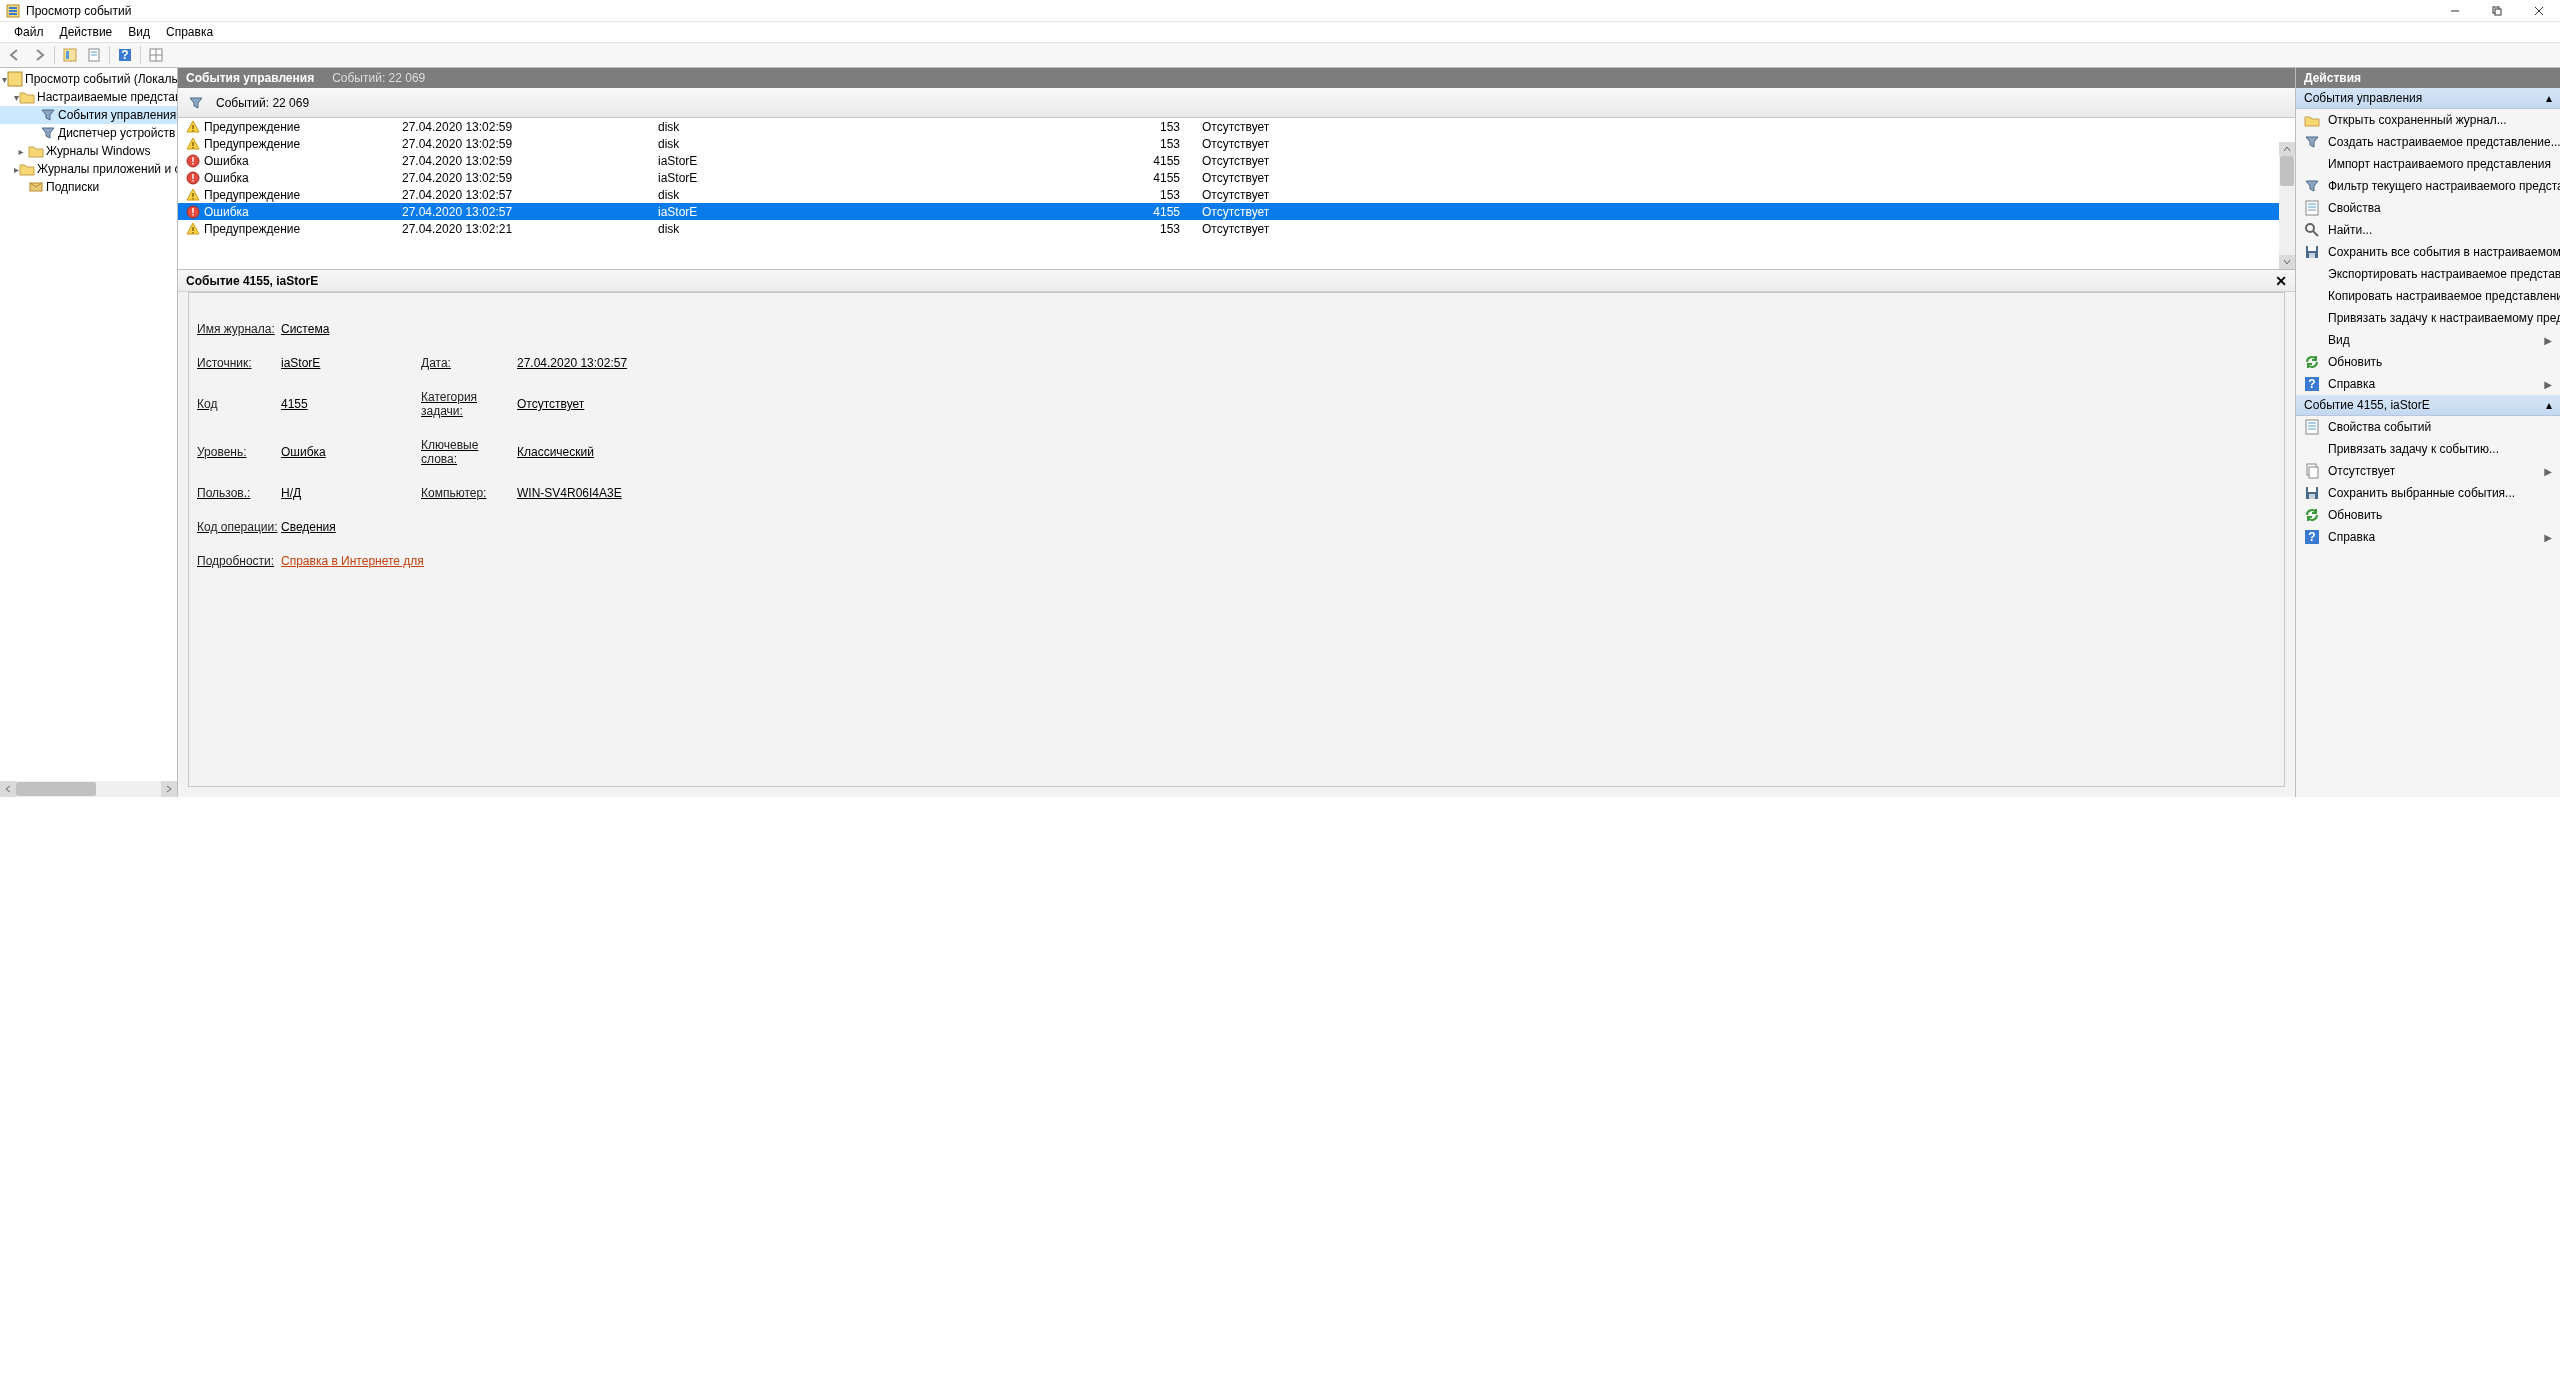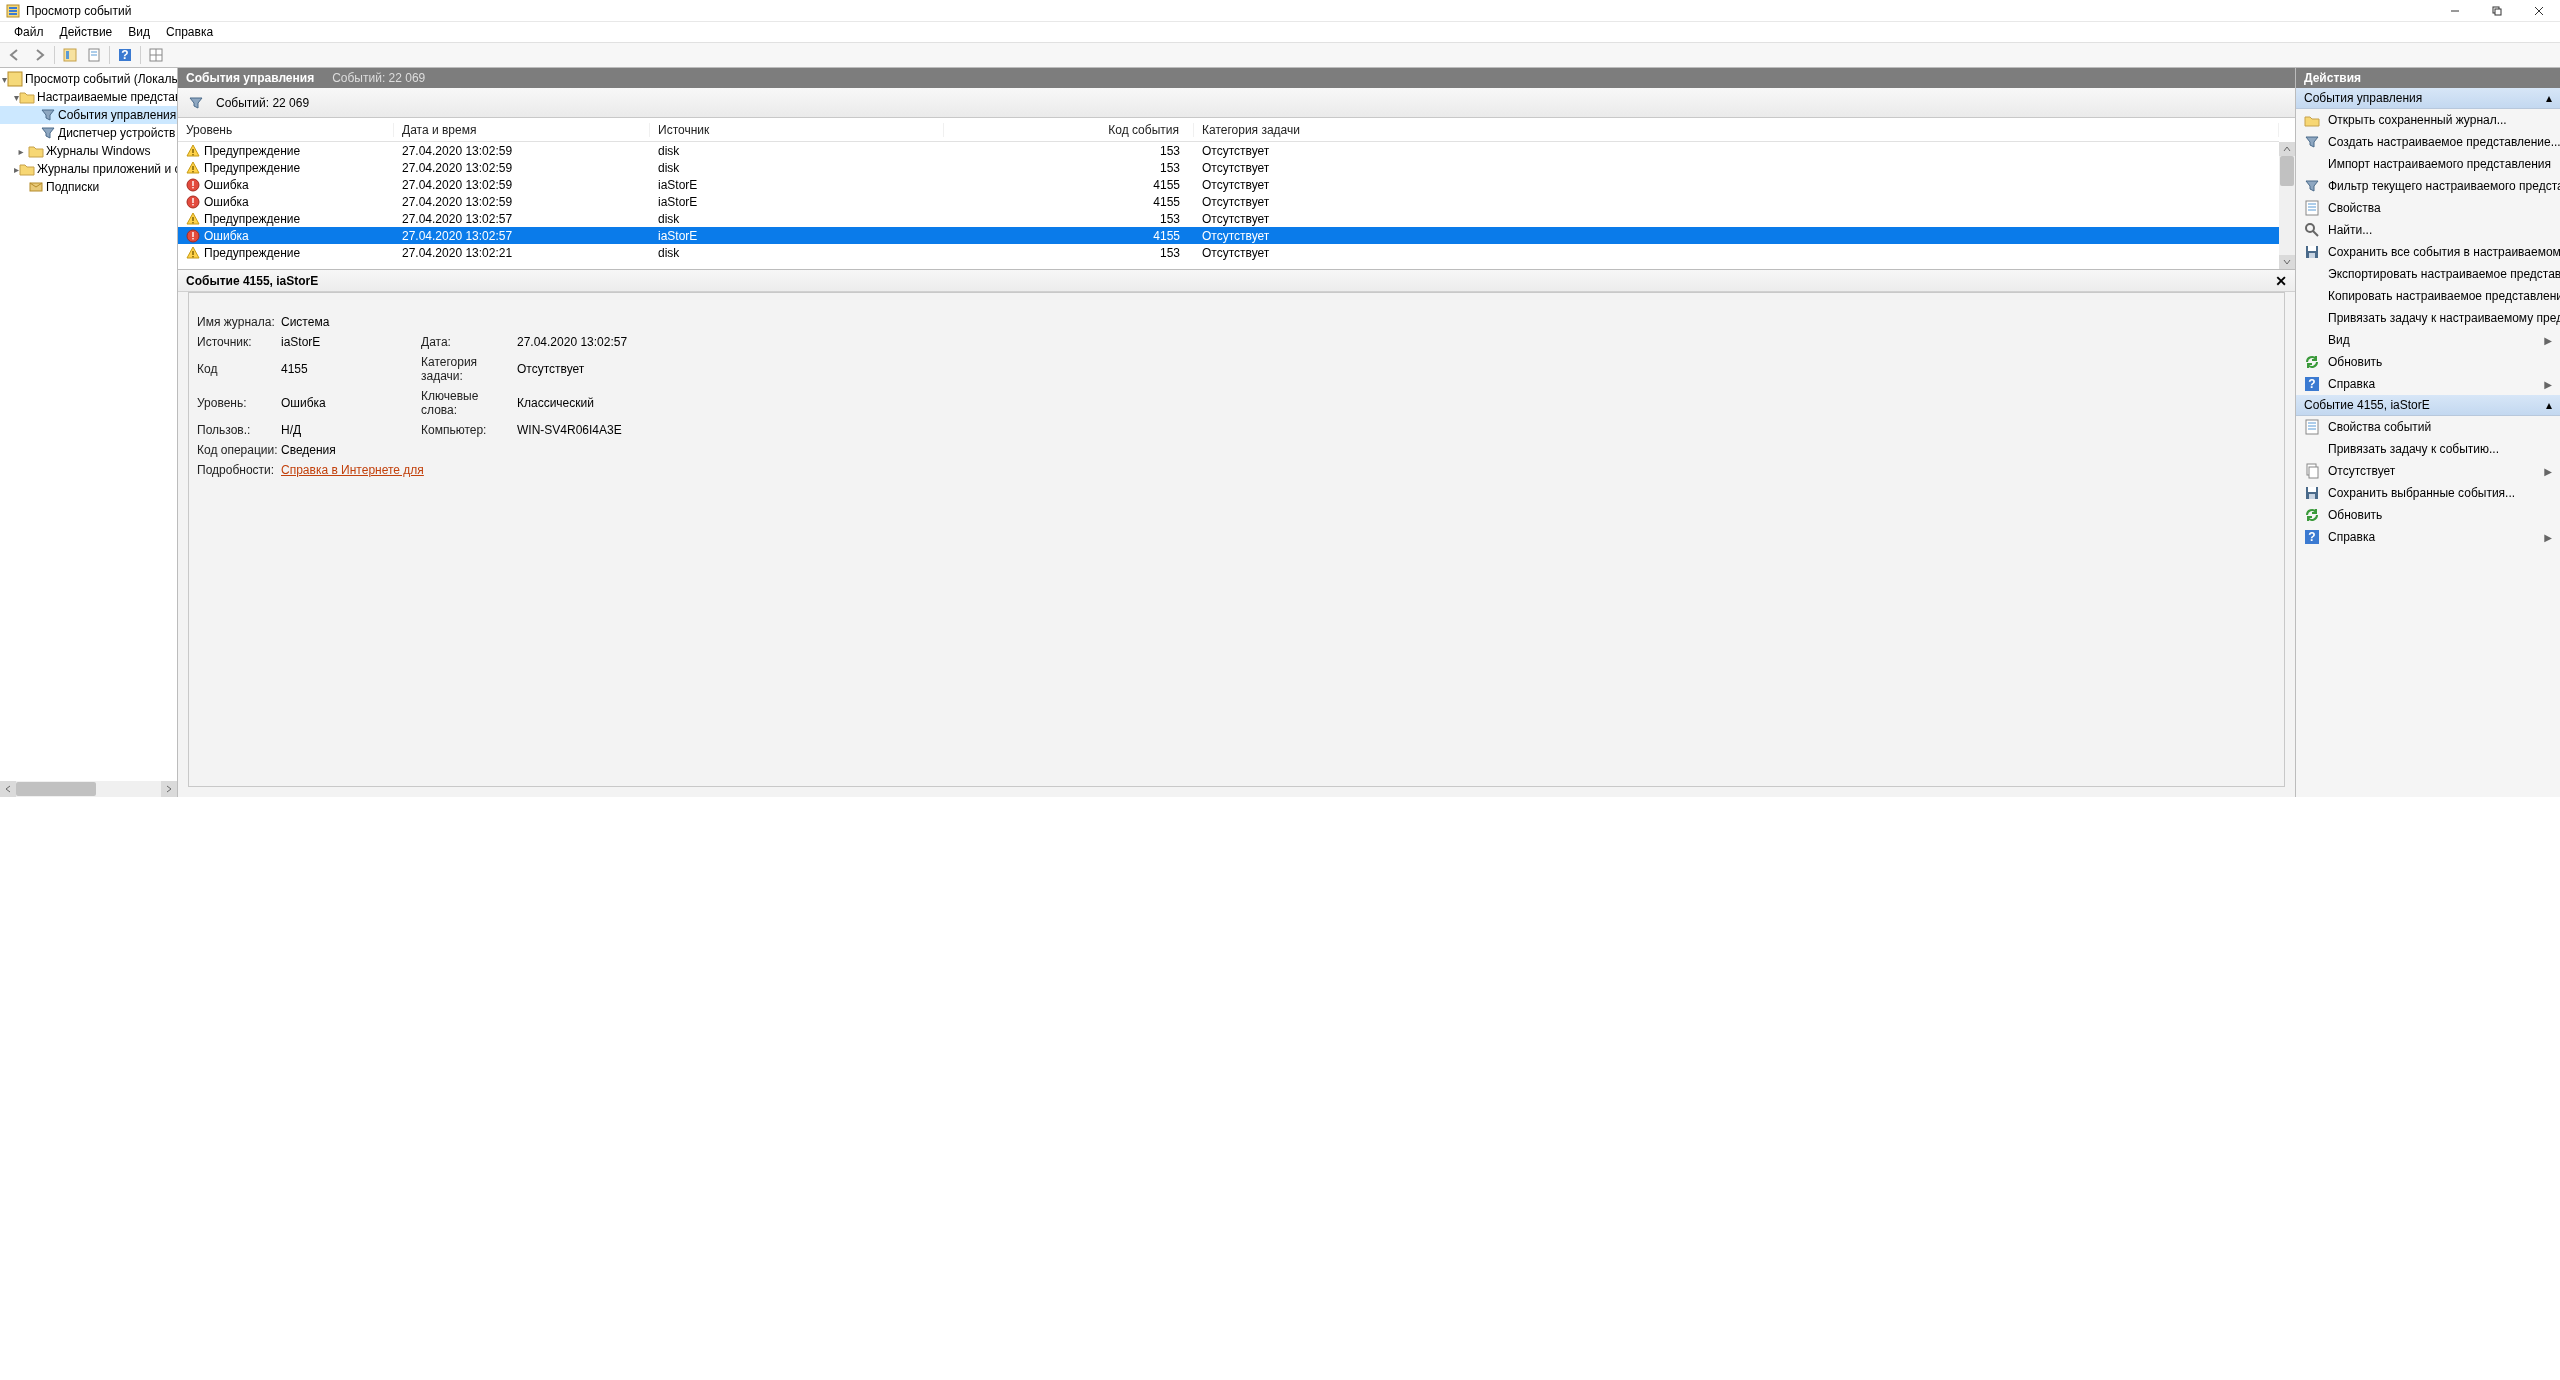--- a/index.html
+++ b/index.html
@@ -64,21 +64,21 @@
 .table-vscroll .arr.up{top:0;} .table-vscroll .arr.down{bottom:0;}
 
 
 .detail-pane { flex:1; background:#f3f3f3; display:flex; flex-direction:column; }
 .detail-header { height:22px; display:flex; align-items:center; justify-content:space-between; padding:0 8px; font-weight:bold; background:linear-gradient(#f7f7f7,#ececec); border-bottom:1px solid #d0d0d0;}
 .tabs { display:flex; padding:6px 10px 0 10px; gap:0; }
 .tab { padding:4px 12px; border:1px solid #c8c8c8; border-bottom:none; background:#f3f3f3; cursor:pointer; position:relative; top:1px;}
 .tab.active { background:#f3f3f3; border-bottom:1px solid #f3f3f3; z-index:2; font-weight:normal;}
 .tab-content { margin:0 10px 10px 10px; border:1px solid #c8c8c8; flex:1; display:flex; flex-direction:column; padding:8px; background:#f3f3f3;}
 .msgbox { background:#fff; border:1px solid #b0b0b0; padding:8px; height:260px; }
-.props { display:grid; grid-template-columns: 84px 140px 96px 140px; row-gap:6px; margin-top:14px; align-items:center;}
+.props { display:grid; grid-template-columns: 84px 140px 96px 140px; row-gap:20px; margin-top:21px; align-items:center;text-decoration:underline;}
 .props .lbl { color:#222; }
 .props a { color:#c2410c; text-decoration:underline; }
 
 
 .actions-pane { width: 265px; min-width:265px; border-left:1px solid #bcbcbc; background:#f5f5f5; display:flex; flex-direction:column;}
 .actions-title { height:20px; background:#7d7d7d; color:#fff; font-weight:bold; display:flex; align-items:center; padding:0 8px;}
 .action-section-hdr { background:linear-gradient(#d7e6f7,#c3d8f0); padding:3px 8px; display:flex; justify-content:space-between; align-items:center; border-bottom:1px solid #b8c8dc;}
 .action-item { display:flex; align-items:center; gap:8px; padding:3px 8px; cursor:pointer; white-space:nowrap; overflow:hidden; text-overflow:ellipsis;}
 .action-item .a-icon { width:16px; height:16px; flex-shrink:0;}
 .action-item .a-arrow { margin-left:auto; color:#666; font-size:10px;}
@@ -260,27 +260,20 @@
     <div class="filter-bar">
       <span>
           <svg width="16" height="16">
             <path d="M2 3h12l-4 5v5l-4-2V8z" fill="#8ea7c1" stroke="#4a6a8a"></path>
           </svg>
         </span>
       <span>Событий: 22 069</span>
     </div>
     <div class="table-wrap">
       <div class="event-table">
-        <div class="th-row">
-          <div class="th col-level">Уровень</div>
-          <div class="th col-date">Дата и время</div>
-          <div class="th col-src">Источник</div>
-          <div class="th col-id">Код события</div>
-          <div class="th col-cat">Категория задачи</div>
-        </div>
         <div id="table-body">
             <div class="td-row">
               <div class="td col-level">
                 <span class="lvl-icon">
                   <svg width="14" height="14">
                     <path d="M7 1l6 11H1z" fill="#ffd24a" stroke="#c69a12"></path>
                     <rect x="6.3" y="5" width="1.4" height="4" fill="#7a5c00"></rect>
                     <rect x="6.3" y="10" width="1.4" height="1.4" fill="#7a5c00"></rect>
                   </svg>
                 </span>

